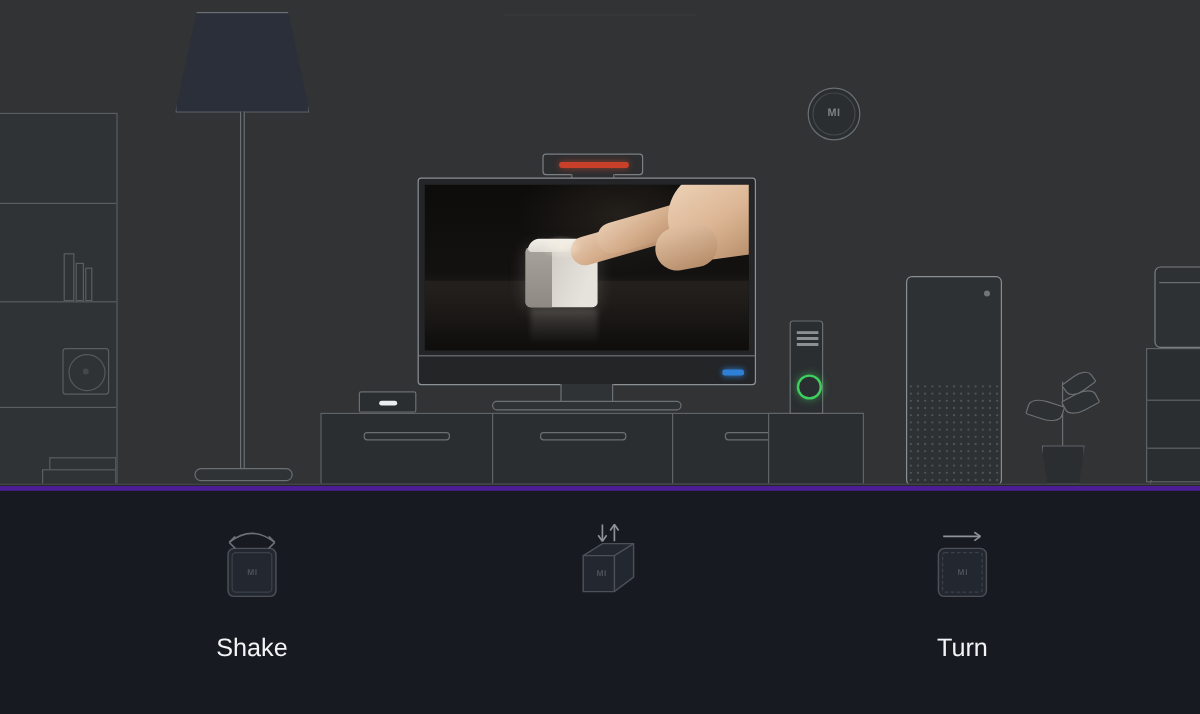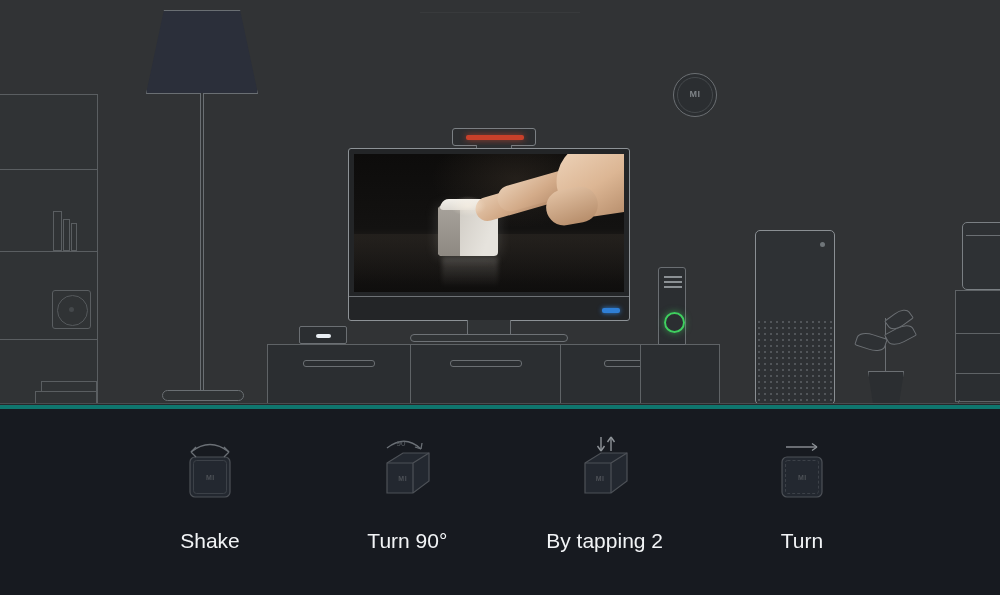--- a/index.html
+++ b/index.html
@@ -9,21 +9,21 @@
   }
   body {
     font-family: "Liberation Sans", sans-serif;
     -webkit-font-smoothing: antialiased;
   }
   #stage {
     position: relative;
     width: 1000px;
     height: 595px;
     overflow: hidden;
-    background: #0f766e;
+    background: #4c1d95;
   }
 
   
   #room {
     position: absolute;
     left: 0; top: 0;
     width: 1000px; height: 405px;
     background: #313335;
     overflow: hidden;
   }
@@ -622,49 +622,35 @@
             <rect x="31.5" y="25.5" width="33" height="33" rx="3" fill="none" stroke="#3c4148" stroke-width="1"></rect>
             <path d="M29 17 Q48 2 67 17" fill="none" stroke="#6b7076" stroke-width="1.3"></path>
             <path d="M29 17 l5 -5 M29 17 l5 5" fill="none" stroke="#6b7076" stroke-width="1.3"></path>
             <path d="M67 17 l-5 -5 M67 17 l-5 5" fill="none" stroke="#6b7076" stroke-width="1.3"></path>
           </svg>
           <span class="cube-mi" style="left:44px; top:39px;">MI</span>
         </div>
         <div class="gesture-label">Shake</div>
       </div>
 
-      <div class="gesture-item">
-        <div class="icon-wrap">
-          <svg width="96" height="82" viewBox="0 0 96 82">
-            <path d="M28 28 L44 18 L70 18 L70 46 L54 58 L28 58 Z" fill="#232830" stroke="#4d5157" stroke-width="1.2"></path>
-            <path d="M28 28 L54 28 L54 58 M54 28 L70 18" fill="none" stroke="#4d5157" stroke-width="1.2"></path>
-            <path d="M28 13 Q46 -1 62 14" fill="none" stroke="#6b7076" stroke-width="1.3"></path>
-            <path d="M62 14 l-6 -2 M62 14 l1 -6" fill="none" stroke="#6b7076" stroke-width="1.3"></path>
-            <text x="42" y="11" font-family="Liberation Sans, sans-serif" font-size="8" fill="#5c6167" text-anchor="middle">90</text>
-          </svg>
-          <span class="cube-mi" style="left:39px; top:40px;">MI</span>
-        </div>
-        <div class="gesture-label">Turn 90°</div>
-      </div>
 
 
 
       <div class="gesture-item">
         <div class="icon-wrap">
           <svg width="96" height="82" viewBox="0 0 96 82">
             <path d="M28 28 L44 18 L70 18 L70 46 L54 58 L28 58 Z" fill="#232830" stroke="#4d5157" stroke-width="1.2"></path>
             <path d="M28 28 L54 28 L54 58 M54 28 L70 18" fill="none" stroke="#4d5157" stroke-width="1.2"></path>
             <path d="M44 2 L44 16" fill="none" stroke="#8e9398" stroke-width="1.4"></path>
             <path d="M44 16 l-3.5 -5 M44 16 l3.5 -5" fill="none" stroke="#8e9398" stroke-width="1.4"></path>
             <path d="M54 16 L54 2" fill="none" stroke="#8e9398" stroke-width="1.4"></path>
             <path d="M54 2 l-3.5 5 M54 2 l3.5 5" fill="none" stroke="#8e9398" stroke-width="1.4"></path>
           </svg>
           <span class="cube-mi" style="left:39px; top:40px;">MI</span>
         </div>
-        <div class="gesture-label">By tapping 2</div>
       </div>
 
       <div class="gesture-item">
         <div class="icon-wrap">
           <svg width="96" height="82" viewBox="0 0 96 82">
             <rect x="28" y="22" width="40" height="40" rx="5" fill="#232830" stroke="#4d5157" stroke-width="1.2"></rect>
             <rect x="31.5" y="25.5" width="33" height="33" rx="2" fill="none" stroke="#3c4148" stroke-width="1" stroke-dasharray="3 2"></rect>
             <path d="M32 12 L63 12" fill="none" stroke="#8e9398" stroke-width="1.4"></path>
             <path d="M63 12 l-5 -3.5 M63 12 l-5 3.5" fill="none" stroke="#8e9398" stroke-width="1.4"></path>
           </svg>

